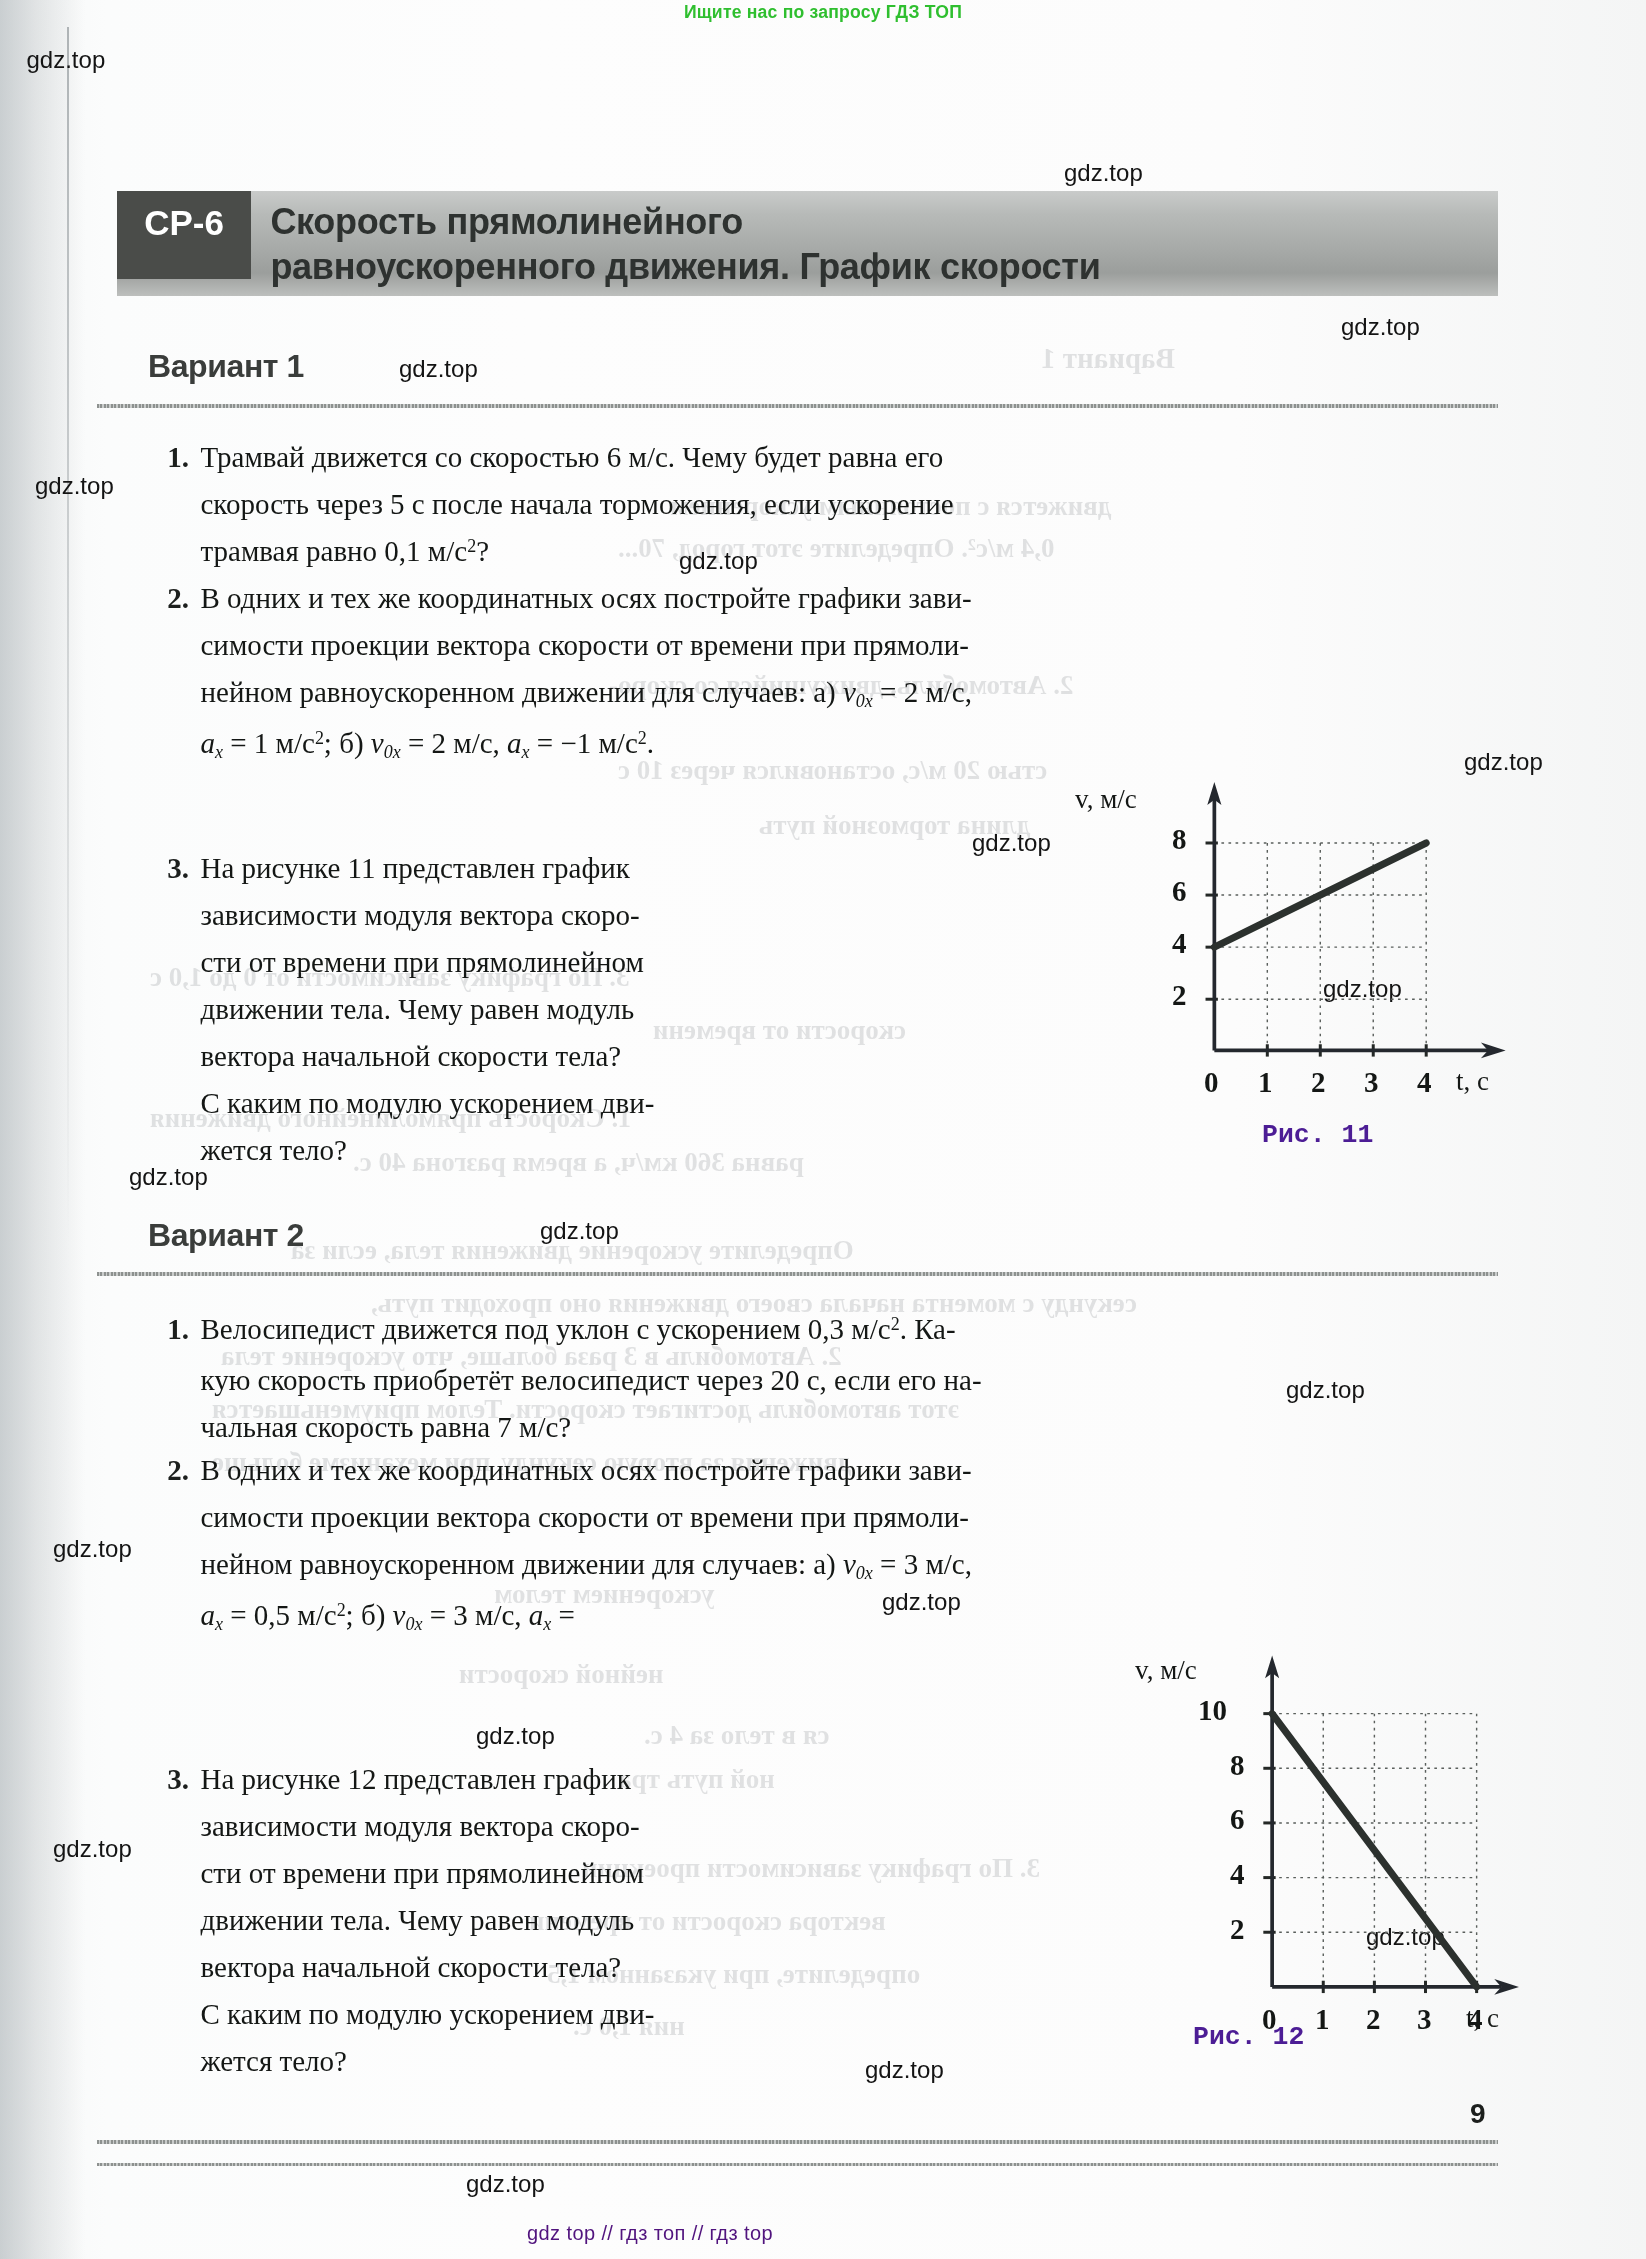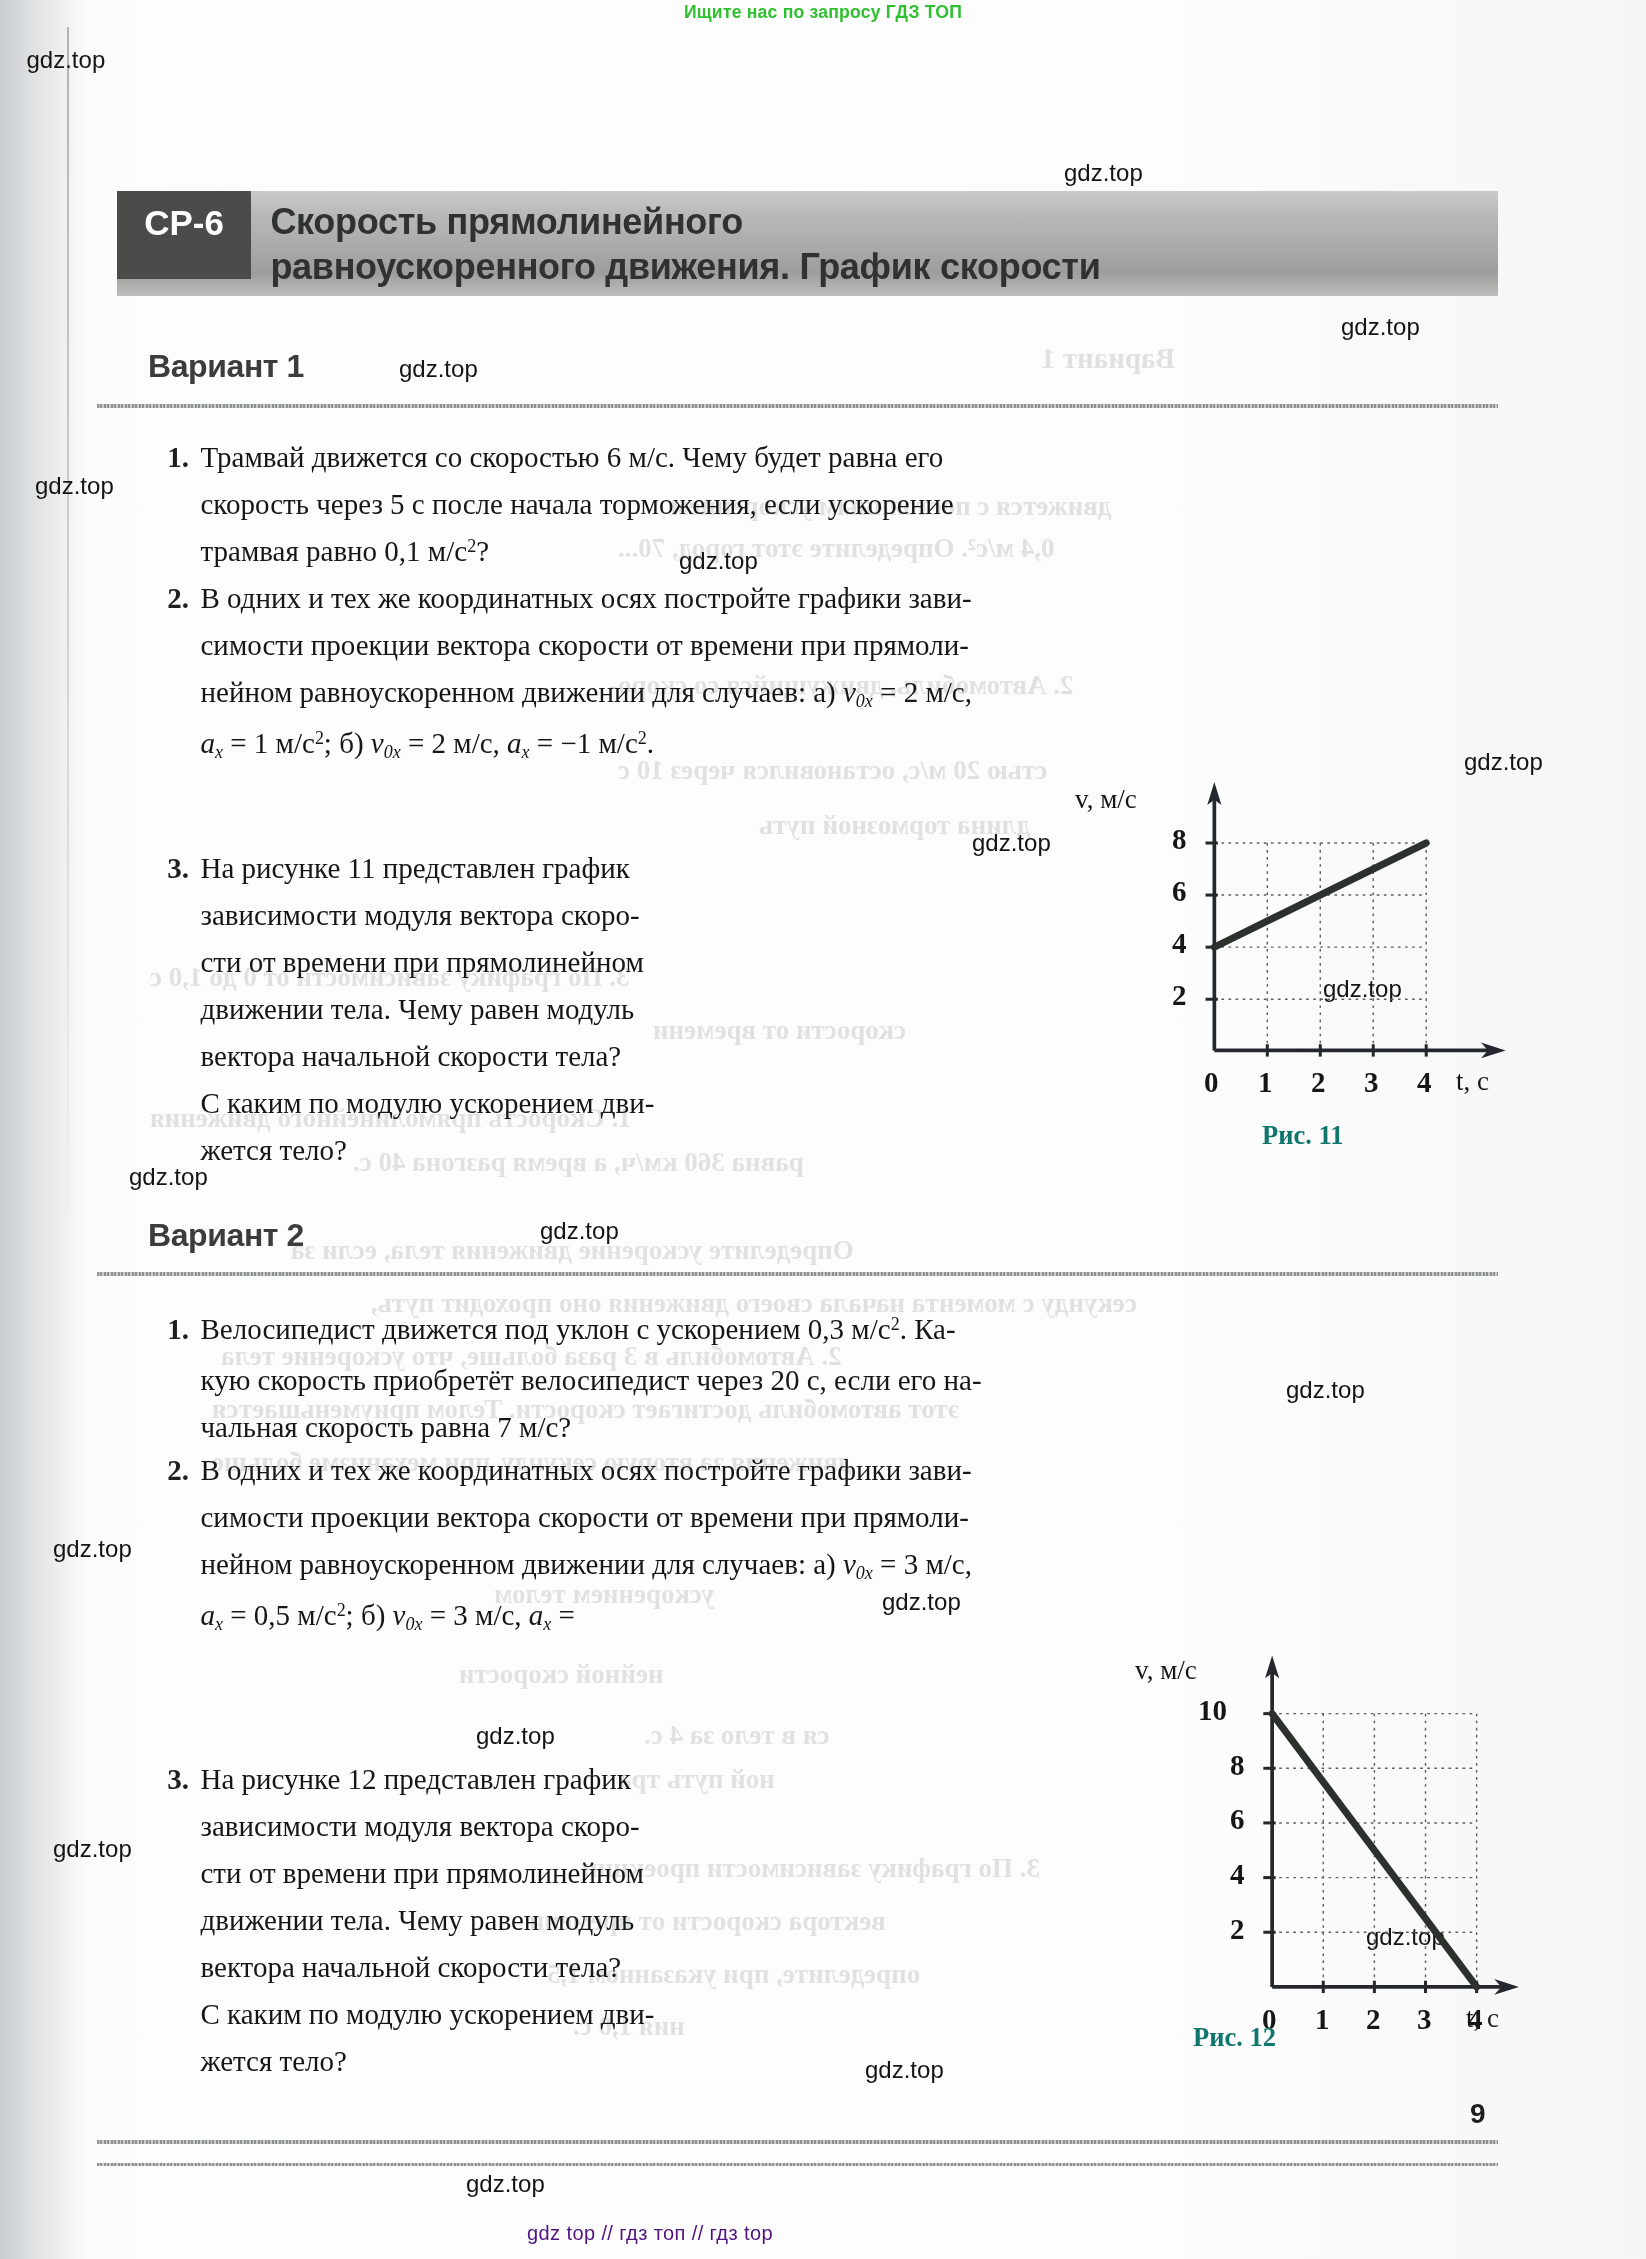--- a/index.html
+++ b/index.html
@@ -115,22 +115,22 @@
   }
   .task .body .ln{display:block;white-space:pre-wrap;}
   i.v{font-style:italic;}
   sub{font-size:.62em;vertical-align:baseline;position:relative;top:.30em;font-style:italic;}
   sup{font-size:.62em;vertical-align:baseline;position:relative;top:-.52em;}
 
   
   .figure{position:absolute;}
   .figcap{
     position:absolute;
-    font-family:Liberation Serif, serif;
-    font-weight:bold;font-size:26.5px;color:#0f766e;
+    font-family:Liberation Mono, monospace;
+    font-weight:bold;font-size:26.5px;color:#4c1d95;
   }
   .axlabel{
     position:absolute;
     font-size:27px;color:#141715;white-space:nowrap;text-align:right;
   }
   .tick{
     position:absolute;
     font-size:29px;font-weight:bold;color:#141715;
     font-family:"Liberation Serif",serif;
   }

